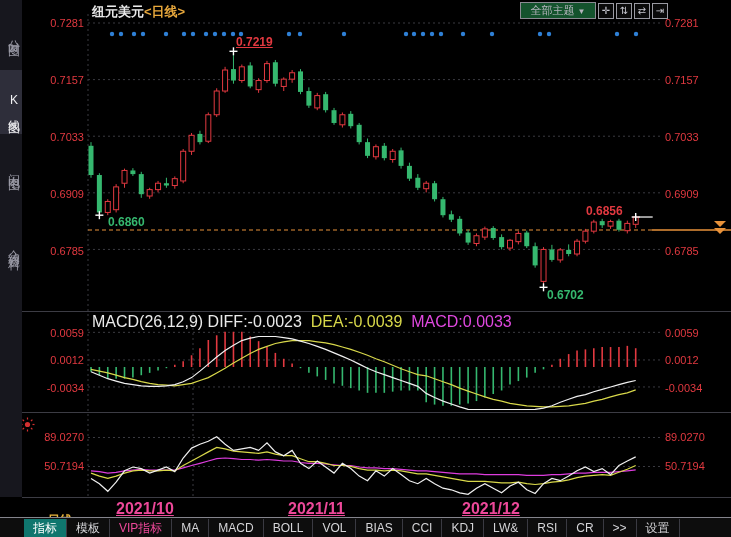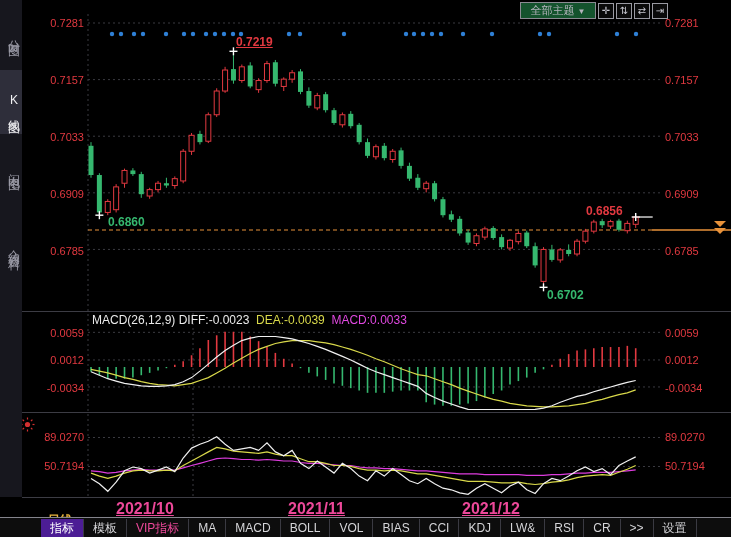--- a/index.html
+++ b/index.html
@@ -17,37 +17,37 @@
   .title-per{color:#e8a83c;font-size:13px;font-weight:bold;}
   
   .dropdown{position:absolute;left:520px;top:2px;width:74px;height:15px;border:1px solid #8a8a92;
     color:#b4b4bc;font-size:11px;line-height:15px;text-align:center;z-index:2;cursor:pointer;background:#14532d;}
   .icon-btn{position:absolute;top:3px;width:14px;height:14px;border:1px solid #9a9aa2;color:#c8c8d0;
     font-size:10px;line-height:13px;text-align:center;z-index:2;cursor:pointer;background:#0a0a0a;}
   
   .axlbl{position:absolute;font-size:11px;color:#e23940;z-index:2;white-space:nowrap;}
   .alr{width:60px;text-align:right;}
   
-  .ihead{position:absolute;left:92px;font-size:12px;z-index:2;white-space:nowrap;}
+  .ihead{position:absolute;left:92px;font-size:16px;z-index:2;white-space:nowrap;}
   .hw{color:#eaeaea;} .hy{color:#d8d84a;} .hm{color:#e048e0;}
   .ann{position:absolute;font-size:12px;font-weight:bold;z-index:2;white-space:nowrap;}
   .ann.red{color:#e23940;} .ann.grn{color:#35b86f;}
   
   .hline{position:absolute;left:22px;right:0;height:1px;background:#3c3c44;z-index:2;}
   
   .xrow{position:absolute;left:22px;right:0;top:498px;height:18px;background:#000;z-index:2;}
   .period{position:absolute;left:48px;top:500px;font-size:12px;font-weight:bold;color:#e8b43c;z-index:3;margin-top:12px;}
   .period .tri{color:#e8943c;font-size:10px;}
   .xdate{position:absolute;top:500px;font-size:16px;font-weight:bold;color:#ec4899;z-index:3;text-decoration:underline;}
   
   .toolbar{position:absolute;left:0;right:0;top:517px;height:20px;background:#0d0d0d;
     border-top:1px solid #84848c;display:flex;align-items:center;padding-left:24px;z-index:3;}
   .tb{padding:1px 9px;color:#d5d5d8;font-size:12px;border-right:1px solid #3a3a42;cursor:pointer;
     line-height:16px;white-space:nowrap;}
-  .tb.active{background:#4c1d95;color:#ffffff;margin-left:17px;}
+  .tb.active{background:#0f766e;color:#ffffff;}
   .tb.vip{color:#ec4899;}
 </style>
 </head>
 <body>
 
 <div id="root">
 
   <svg id="gfx" width="731" height="537">
       <line x1="88" y1="23" x2="660" y2="23" stroke="#3a3a40" stroke-width="1" stroke-dasharray="2,3"></line>
       <line x1="88" y1="79.60599999999985" x2="660" y2="79.60599999999985" stroke="#3a3a40" stroke-width="1" stroke-dasharray="2,3"></line>
@@ -306,20 +306,23 @@
       <polyline points="91.0,478.4 99.4,483.7 107.8,491.3 116.1,482.2 124.5,470.8 132.9,467.0 141.3,468.6 149.7,473.1 158.0,470.1 166.4,467.0 174.8,471.6 183.2,458.0 191.6,448.1 199.9,444.3 208.3,441.3 216.7,436.8 225.1,444.3 233.5,450.4 241.8,448.9 250.2,447.4 258.6,450.4 267.0,442.8 275.4,451.9 283.7,455.7 292.1,450.4 300.5,463.3 308.9,468.6 317.3,461.0 325.6,467.0 334.0,473.1 342.4,463.3 350.8,468.6 359.2,476.1 367.5,480.7 375.9,470.8 384.3,476.1 392.7,468.6 401.1,474.6 409.4,480.7 417.8,483.7 426.2,478.4 434.6,483.7 443.0,488.2 451.3,489.8 459.7,492.8 468.1,494.3 476.5,488.2 484.9,483.7 493.2,488.2 501.6,492.8 510.0,486.0 518.4,482.2 526.8,489.8 535.1,493.5 543.5,483.7 551.9,478.4 560.3,480.7 568.7,476.1 577.0,470.8 585.4,467.0 593.8,471.6 602.2,468.6 610.6,474.6 618.9,465.5 627.3,461.0 635.7,456.9" fill="none" stroke="#f0f0f0" stroke-width="1.2"></polyline>
     </svg>
 
   <div class="sidebar">
     <div class="side-item" style="top:6px;height:56px;">分时图</div>
     <div class="side-item sel" style="top:70px;height:60px;padding-top:4px;">K线图</div>
     <div class="side-item" style="top:140px;height:56px;">闪电图</div>
     <div class="side-item" style="top:208px;height:76px;">合约资料</div>
   </div>
 
+  <div class="abs" style="left:92px;top:2px;">
+    <span class="title-sym">纽元美元</span><span class="title-per">&lt;日线&gt;</span>
+  </div>
 
   <div class="dropdown">
     <span>全部主题</span>
     <span style="font-size:8px;">▼</span>
   </div>
   <div class="icon-btn" style="left:598px;">✛</div>
   <div class="icon-btn" style="left:616px;">⇅</div>
   <div class="icon-btn" style="left:634px;">⇄</div>
   <div class="icon-btn" style="left:652px;">⇥</div>
 

